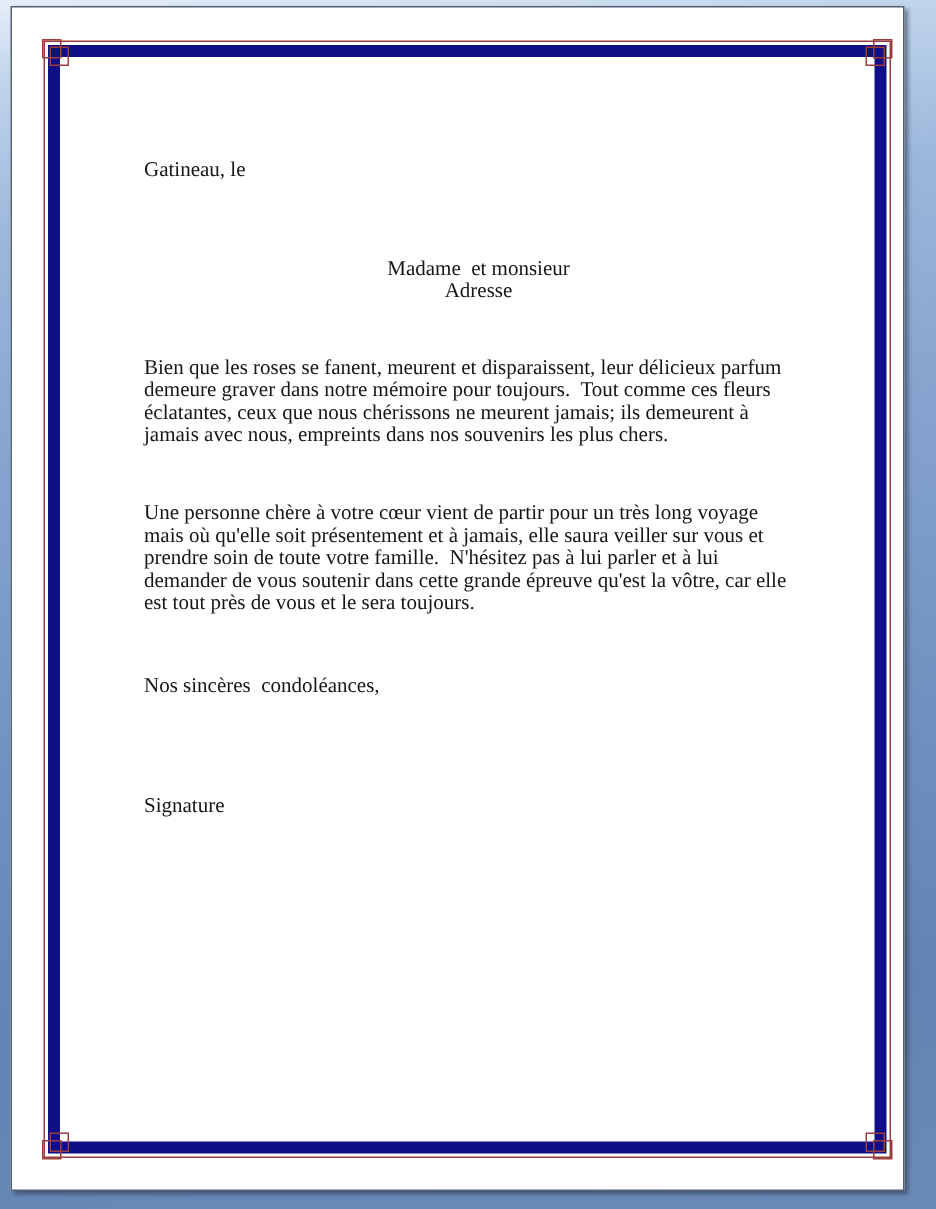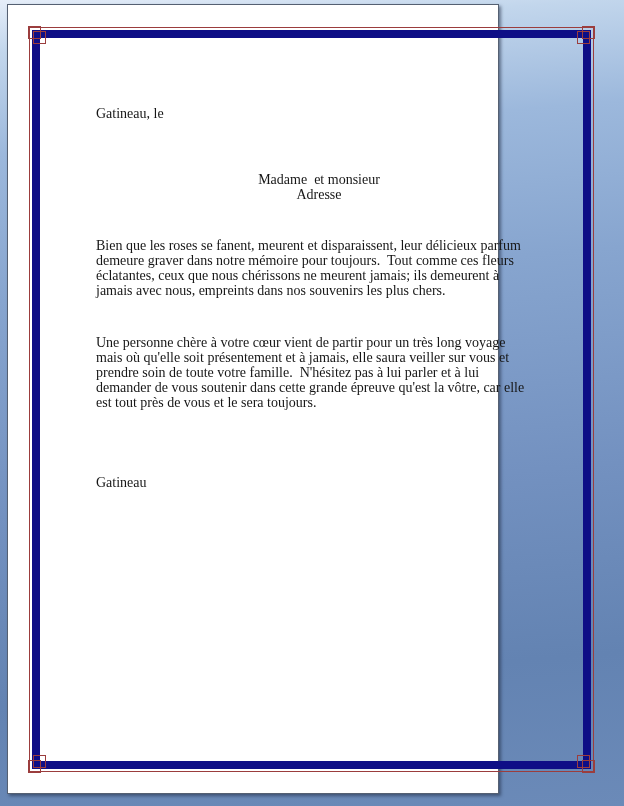--- a/index.html
+++ b/index.html
@@ -14,21 +14,21 @@
       #9cb8dc 18%,
       #87a5cf 35%,
       #7391c0 60%,
       #6383b2 82%,
       #6b8ab8 100%);
     font-family:"Liberation Serif","DejaVu Serif",serif;
   }
   .page{
     position:absolute;
     left:7px;top:4px;
-    width:492px;height:790px;
+    width:596px;height:790px;
     background:#ffffff;
     border:1px solid #556072;
     box-sizing:border-box;
     box-shadow:2px 2px 3px rgba(30,42,66,0.55);
   }
   .frame-blue{
     position:absolute;
     left:24px;top:25px;
     width:559px;height:739px;
     border:8px solid #0e0e86;
@@ -95,17 +95,18 @@
 Adresse</p>
       <p class="para1">Bien que les roses se fanent, meurent et disparaissent, leur délicieux parfum
 demeure graver dans notre mémoire pour toujours.  Tout comme ces fleurs
 éclatantes, ceux que nous chérissons ne meurent jamais; ils demeurent à
 jamais avec nous, empreints dans nos souvenirs les plus chers.</p>
       <p class="para2">Une personne chère à votre cœur vient de partir pour un très long voyage
 mais où qu'elle soit présentement et à jamais, elle saura veiller sur vous et
 prendre soin de toute votre famille.  N'hésitez pas à lui parler et à lui
 demander de vous soutenir dans cette grande épreuve qu'est la vôtre, car elle
 est tout près de vous et le sera toujours.</p>
-      <p class="signature">Gatineau</p>
+      <p class="closing">Nos sincères  condoléances,</p>
+      <p class="signature">Signature</p>
     </div>
 
   </div>
 </div>
 
 </body></html>

